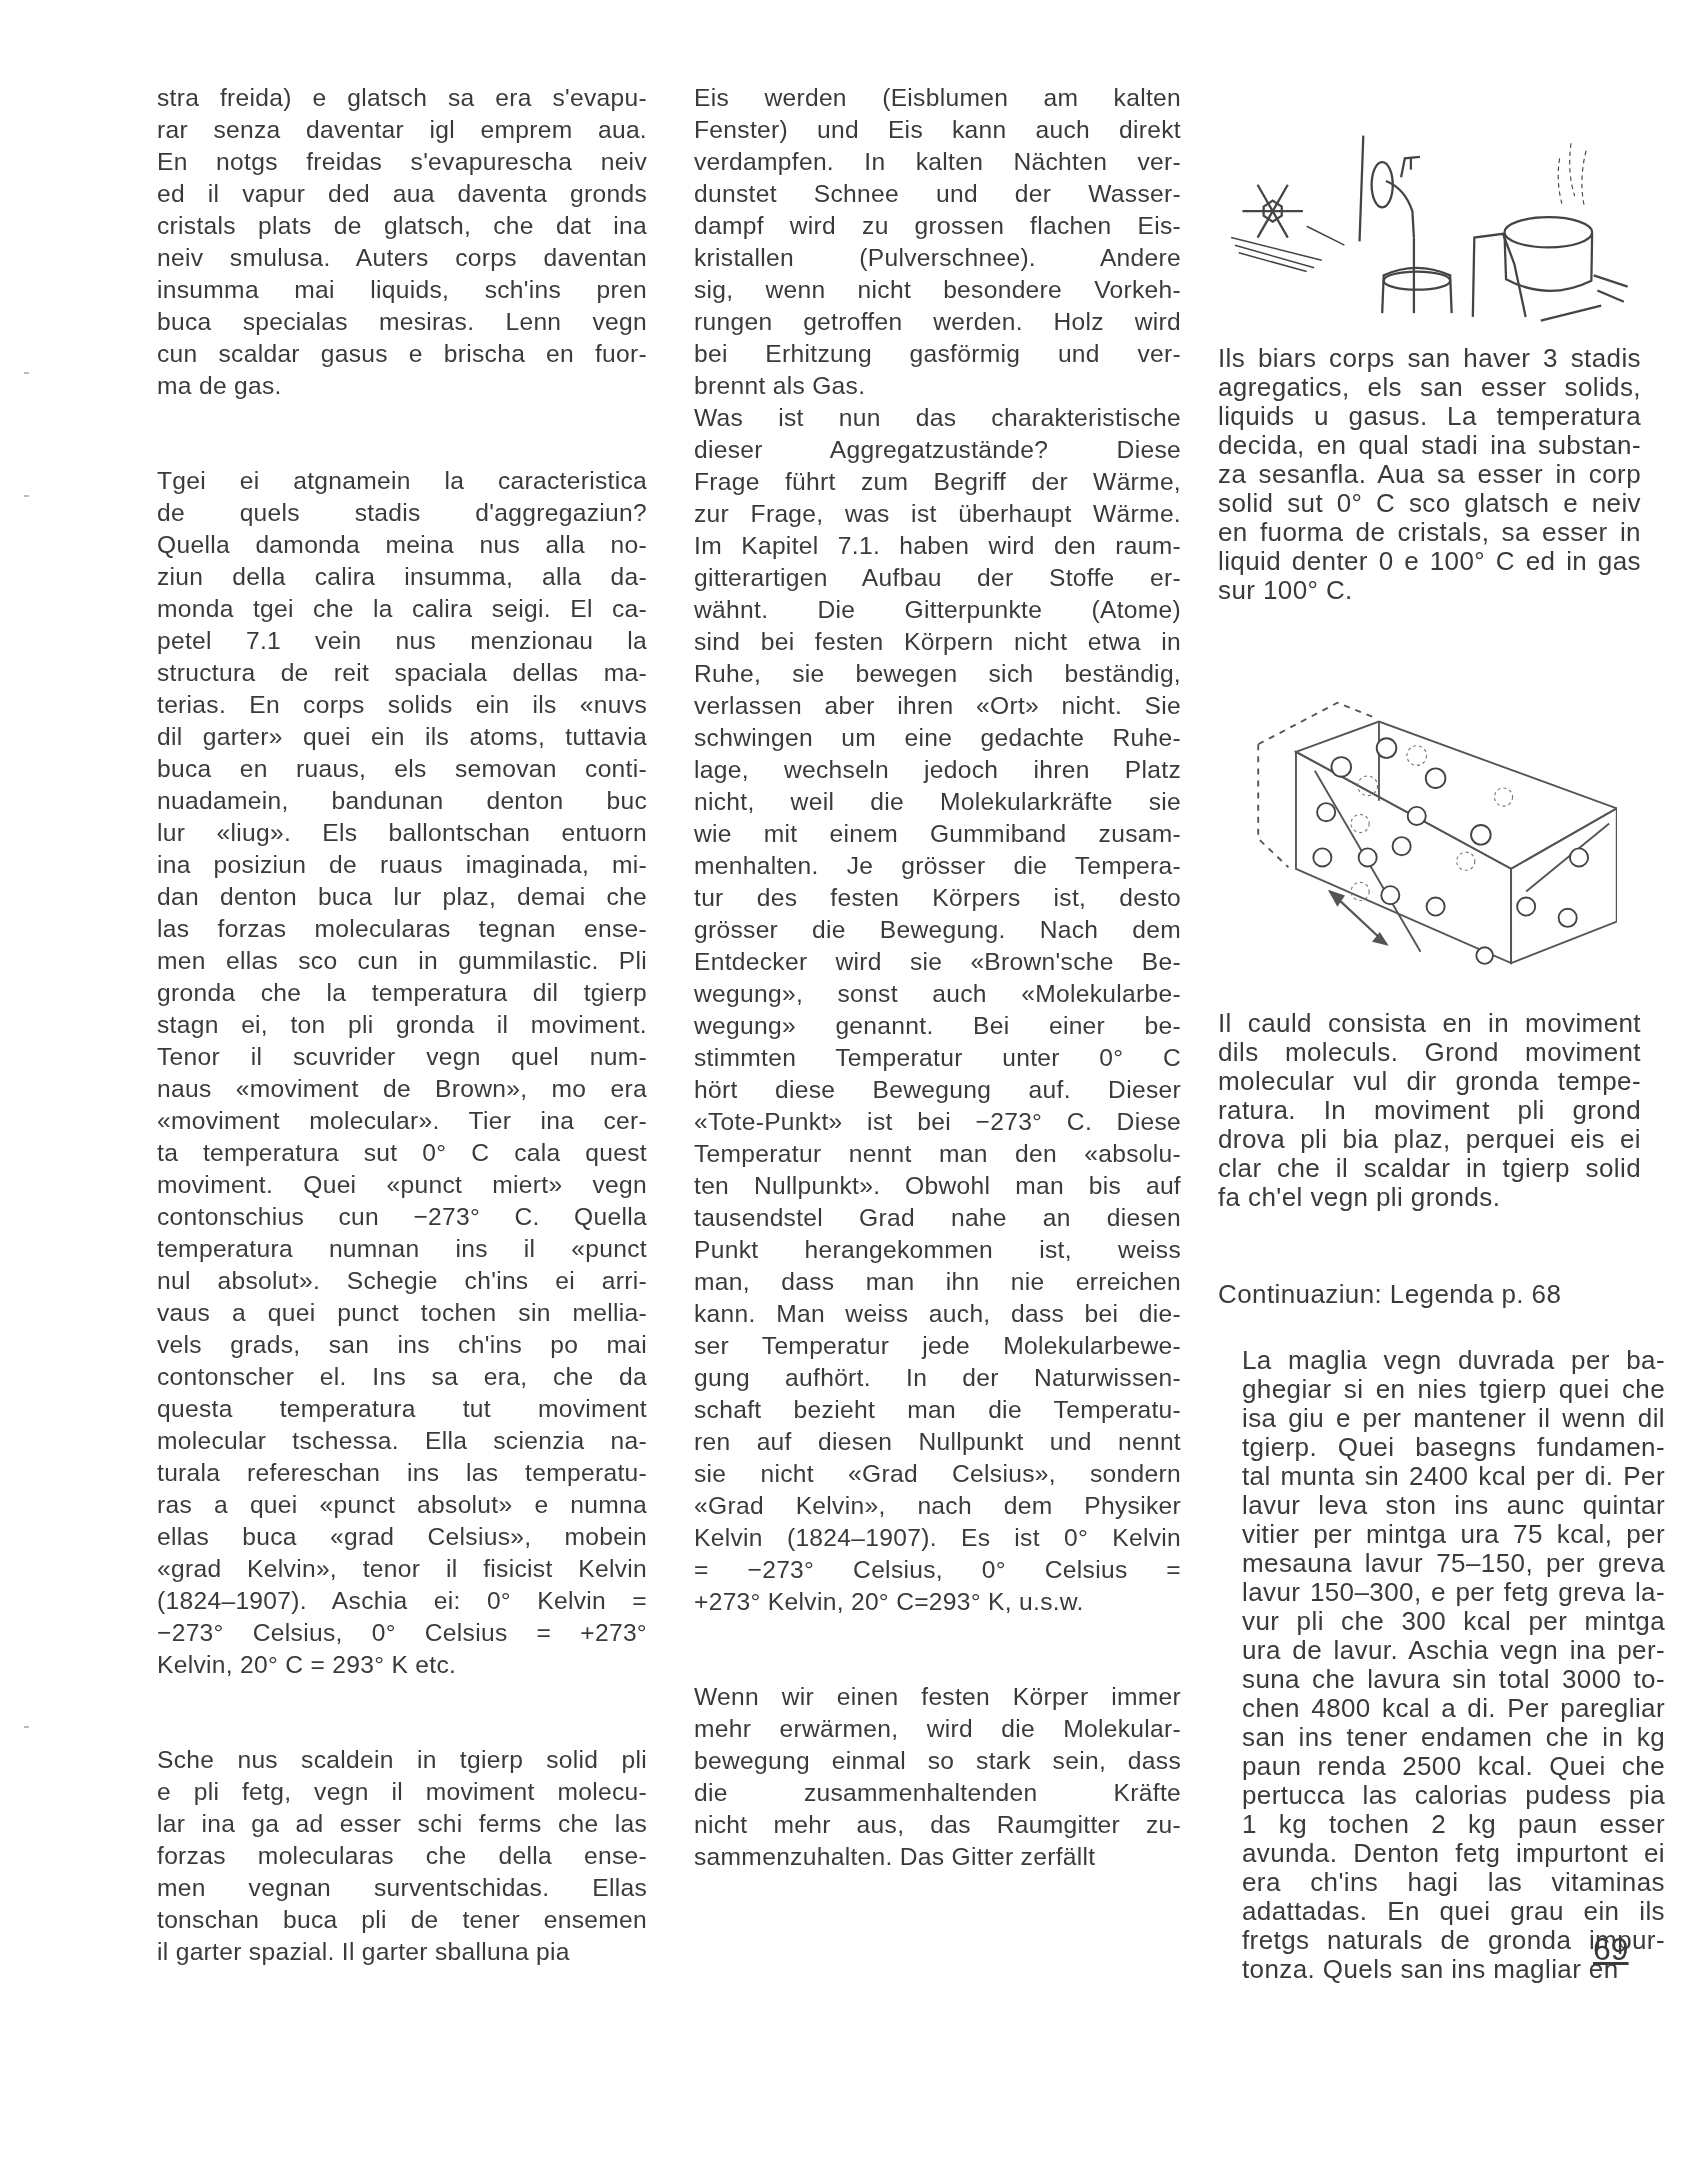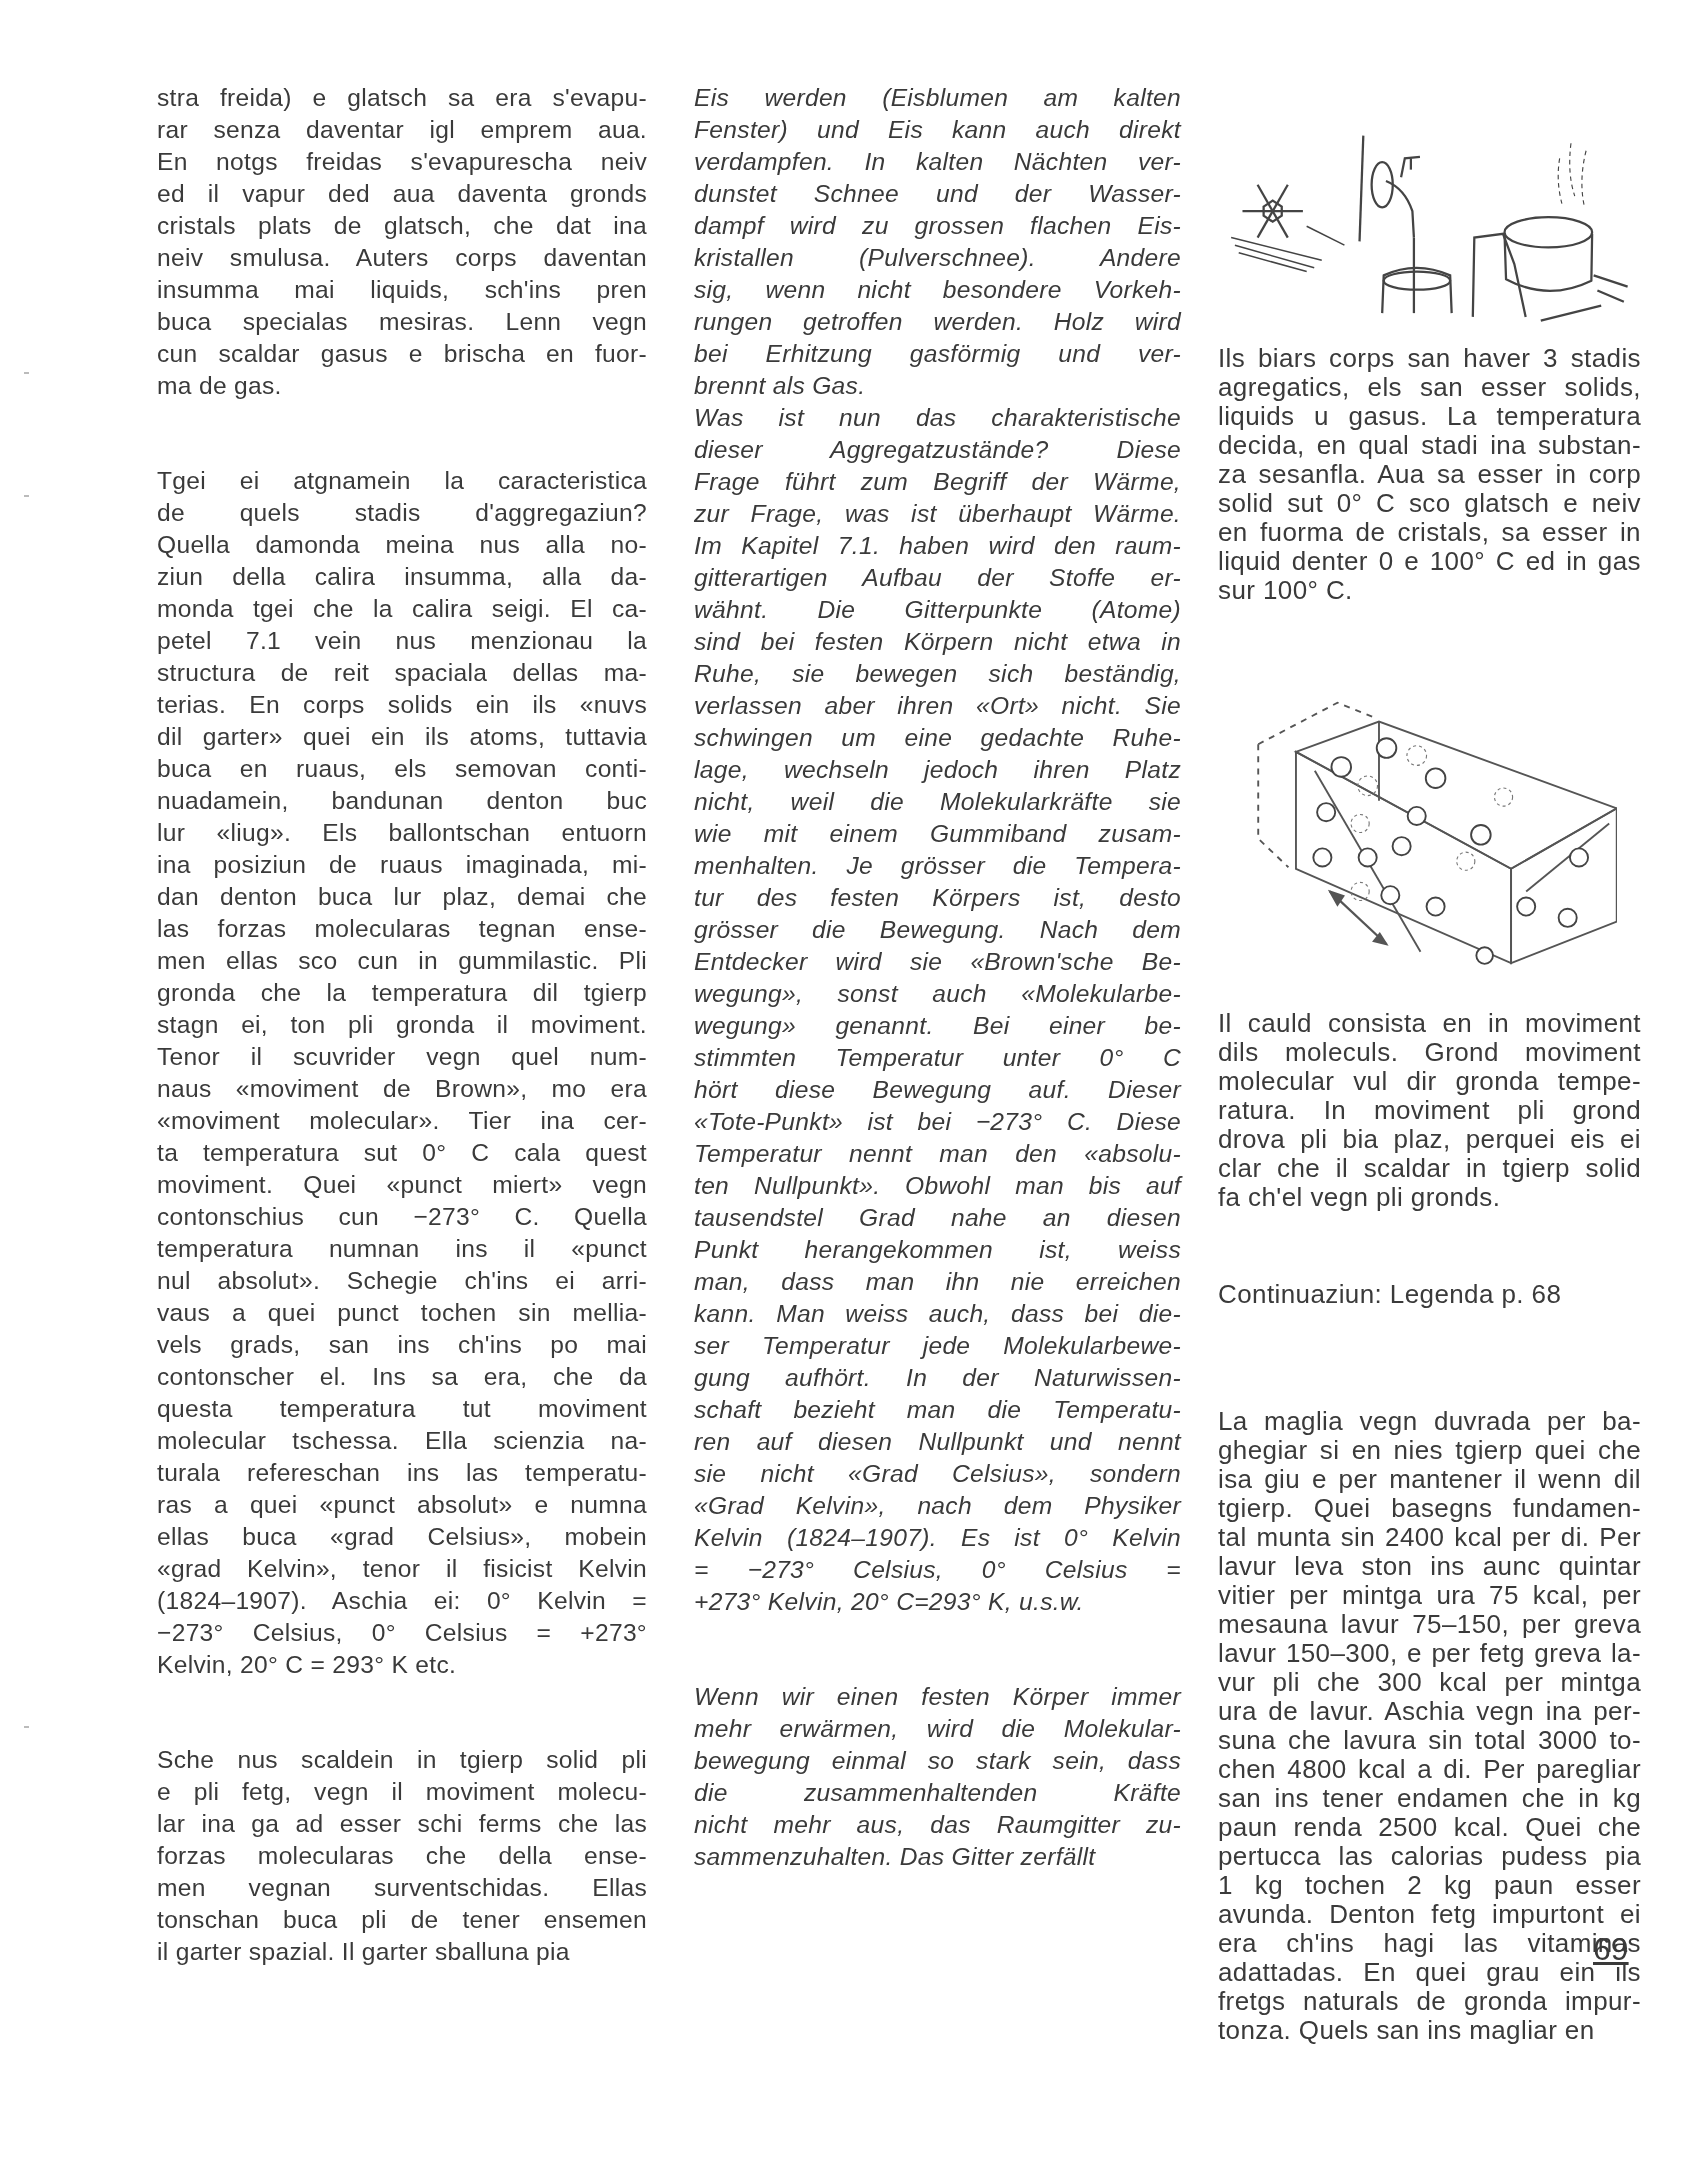--- a/index.html
+++ b/index.html
@@ -1,20 +1,20 @@
 <!DOCTYPE html>
 <html style="font-size:12px"><head>
 <meta charset="utf-8">
 <style>
   html, body { margin: 0; padding: 0; background: #ffffff; }
   body { width: 1706px; height: 2183px; position: relative; overflow: hidden;
          font-family: "Liberation Sans", sans-serif; color: #3a3a3a; }
   .col { position: absolute; top: 82px; }
   .col1 { left: 157px; width: 490px; }
-  .col2 { left: 694px; width: 487px; font-style: italic; }
+  .col2 { left: 694px; width: 487px; }
   .col3 { left: 1218px; width: 423px; }
   .line { display: block; font-size: 24.6px; line-height: 32px; height: 32px;
           white-space: nowrap; text-align: justify; text-align-last: justify; letter-spacing: 0.3px; }
   .line.last { text-align-last: left; }
   .para { margin: 0; }
   .gap { height: 63px; }
   .caption .line { font-size: 26px; line-height: 29px; height: 29px; letter-spacing: 0.4px; }
   .illus1 { position: absolute; left: 1216px; top: 113px; width: 423px; height: 219px; }
   .illus2 { position: absolute; left: 1224px; top: 665px; width: 393px; height: 317px; }
   .pagenum { position: absolute; left: 1593px; top: 1931px; font-size: 32px; color: #3a3a3a; text-decoration: underline; }
@@ -251,21 +251,21 @@
       <span class="line">drova pli bia plaz, perquei eis ei</span>
       <span class="line">clar che il scaldar in tgierp solid</span>
       <span class="line last">fa ch'el vegn pli gronds.</span>
     </div>
 </div>
 
 <div class="col col3 caption" style="top:1280px;">
   <span class="line last">Continuaziun: Legenda p. 68</span>
 </div>
 
-<div class="col col3 caption" style="top:1407px;">
+<div class="col col3 caption" style="top:1346px;margin-left:24px;">
   <div class="para">
       <span class="line">La maglia vegn duvrada per ba-</span>
       <span class="line">ghegiar si en nies tgierp quei che</span>
       <span class="line">isa giu e per mantener il wenn dil</span>
       <span class="line">tgierp. Quei basegns fundamen-</span>
       <span class="line">tal munta sin 2400 kcal per di. Per</span>
       <span class="line">lavur leva ston ins aunc quintar</span>
       <span class="line">vitier per mintga ura 75 kcal, per</span>
       <span class="line">mesauna lavur 75–150, per greva</span>
       <span class="line">lavur 150–300, e per fetg greva la-</span>

